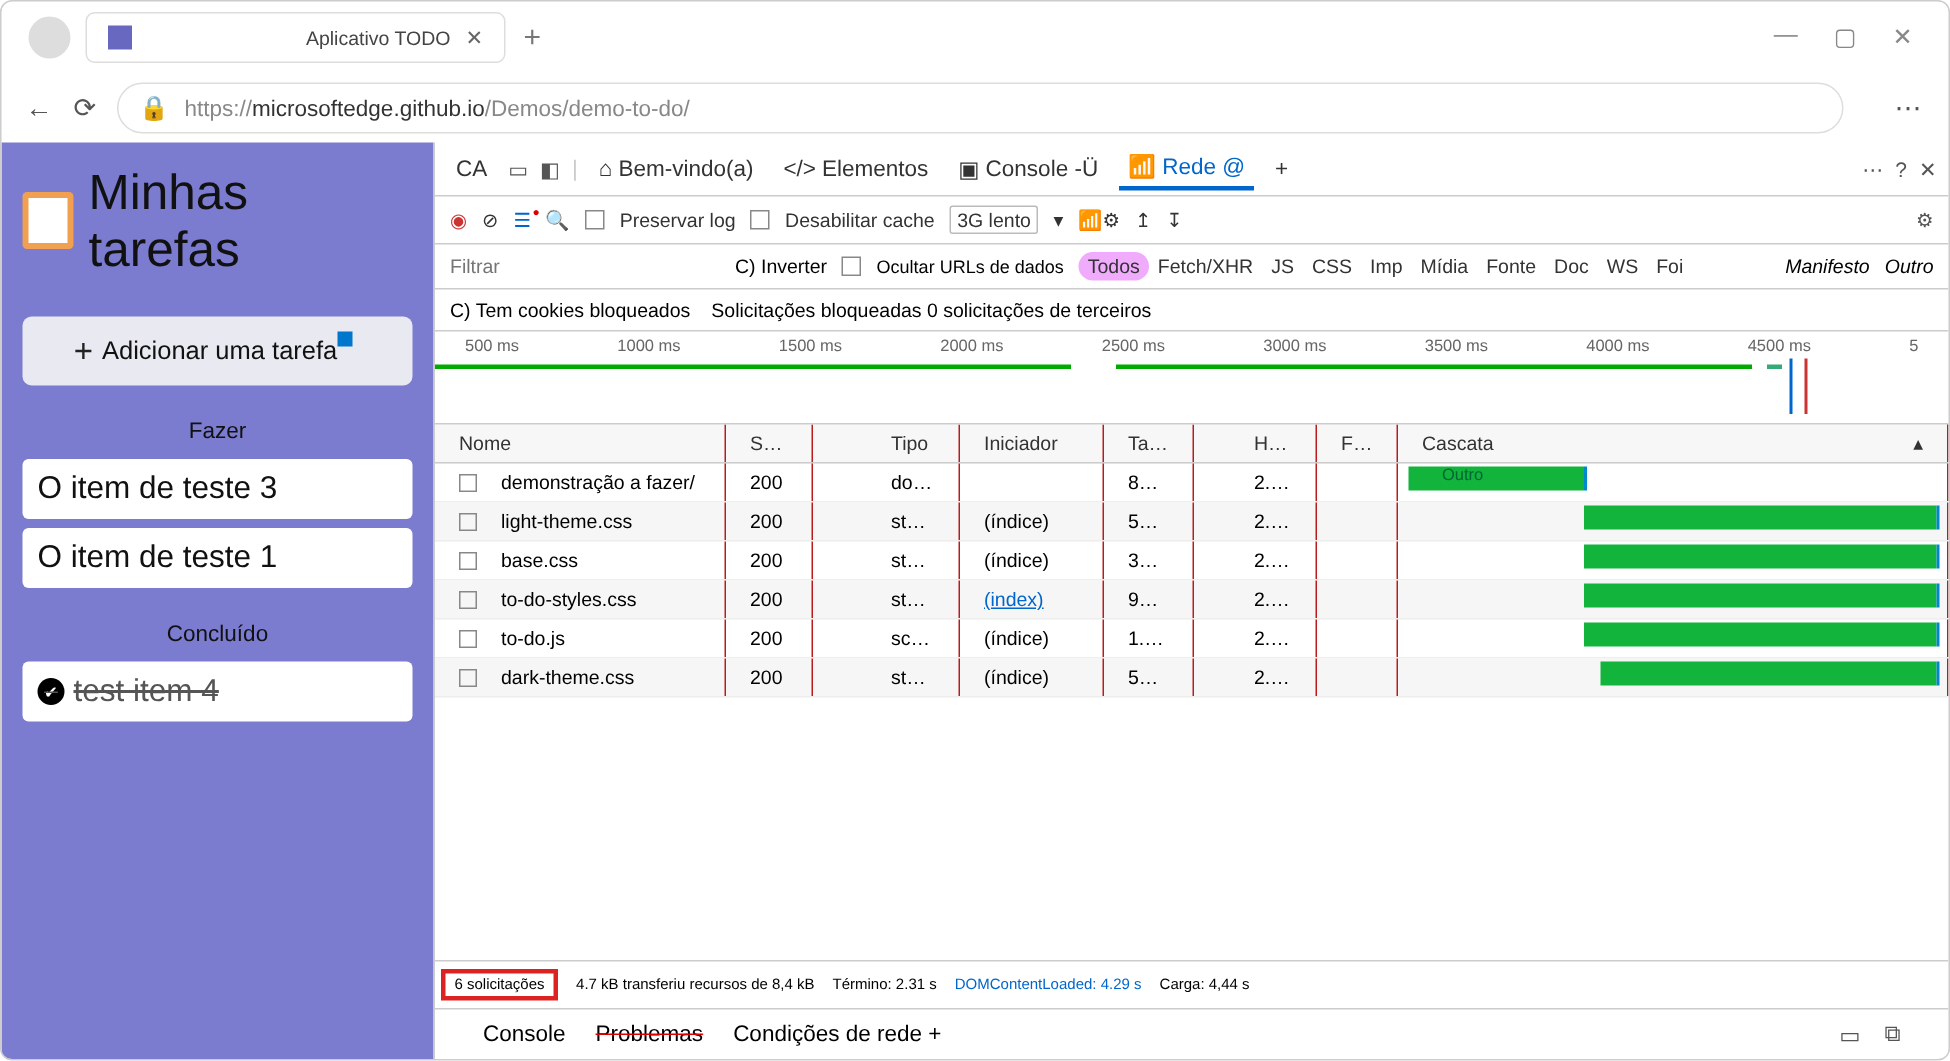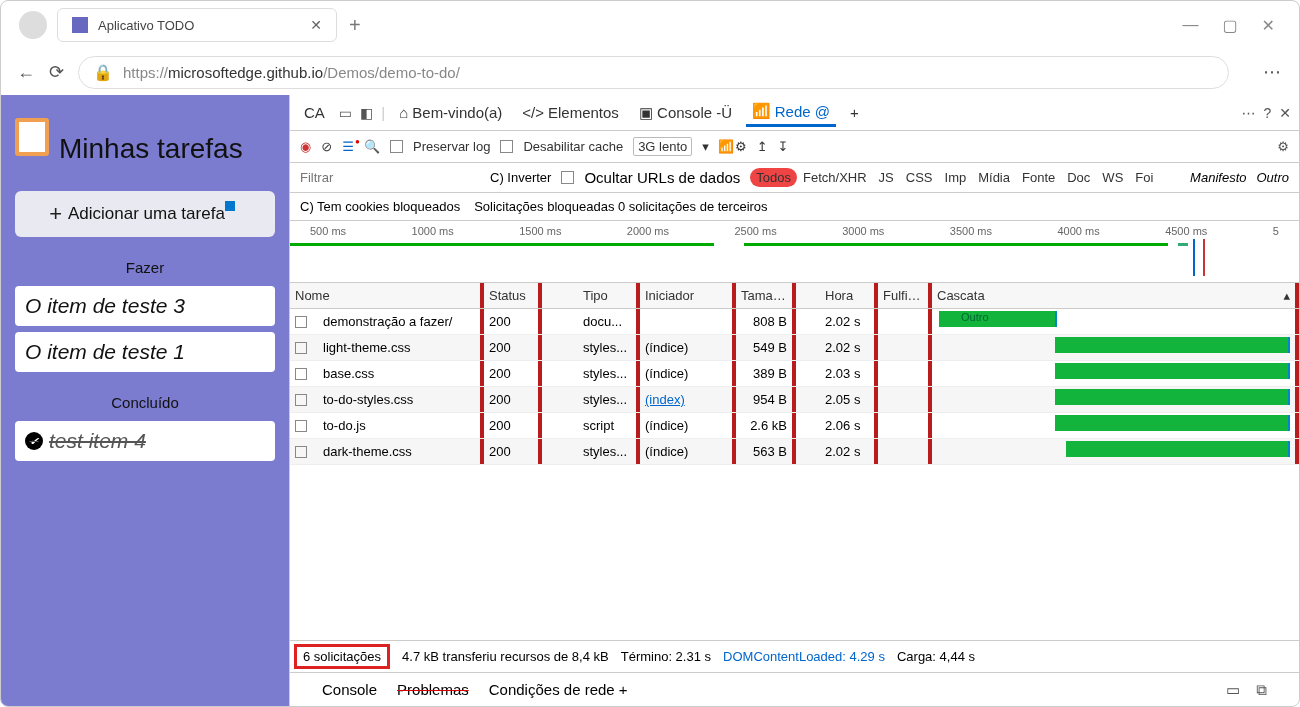--- a/index.html
+++ b/index.html
@@ -1,19 +1,19 @@
 <!DOCTYPE html>
 <html><head>
 <meta charset="utf-8">
 <style>
 * { box-sizing: border-box; margin: 0; padding: 0; font-family: "Segoe UI", Arial, sans-serif; }
 body { width: 1300px; height: 707px; background: #fff; border: 1px solid #ccc; border-radius: 8px; overflow: hidden; position: relative; }
 
 
-.titlebar { height: 48px; display: flex; align-items: center; padding: 0 8px; }
+.titlebar { height: 48px; display: flex; align-items: center; padding: 0 8px; text-align: right; }
 .avatar { width: 28px; height: 28px; border-radius: 50%; background: #ddd; margin: 0 10px; }
 .tab { display: flex; align-items: center; gap: 10px; background: #fff; border: 1px solid #ddd; border-radius: 6px; padding: 8px 14px; height: 34px; min-width: 280px; }
 .tab-icon { width: 16px; height: 16px; background: #6868c0; }
 .tab-title { font-size: 13px; color: #444; flex: 1; }
 .tab-close { color: #666; font-size: 14px; }
 .newtab { margin-left: 12px; font-size: 20px; color: #777; }
 .win-controls { margin-left: auto; display: flex; gap: 24px; padding-right: 16px; color: #888; }
 
 
 .addrbar { height: 46px; display: flex; align-items: center; gap: 14px; padding: 0 16px; }
@@ -25,26 +25,26 @@
 .more { font-size: 18px; color: #555; letter-spacing: 2px; }
 
 
 .main { display: flex; height: calc(100% - 94px); }
 
 
 .app { width: 288px; background: #7b7bcf; padding: 14px; color: #111; }
 .app-header { display: flex; align-items: center; gap: 10px; margin-bottom: 26px; }
 .app-logo { width: 34px; height: 38px; background: #f0a050; border-radius: 3px; position: relative; }
 .app-logo::before { content:""; position:absolute; top:4px; left:4px; right:4px; bottom:4px; background:#fff; }
-.app-title { font-size: 28px; font-weight: 400; color: #111; margin-top: 24px; }
+.app-title { font-size: 33px; font-weight: 400; color: #111; }
 .add-btn { width: 100%; background: #e9e9f1; border-radius: 6px; padding: 10px 0; font-size: 17px; display:flex; align-items:center; justify-content:center; gap:6px; }
 .add-btn .plus { font-size: 22px; color: #222; }
 .add-badge { width:10px; height:10px; background:#07c; position:relative; top:-8px; left:-6px;}
 .section-label { text-align: center; font-size: 15px; margin: 22px 0 10px; color: #111; }
-.task { background: #fff; border-radius: 4px; padding: 8px 10px; font-size: 21px; margin-bottom: 6px; font-style: italic; }
+.task { background: #fff; border-radius: 4px; padding: 8px 10px; font-size: 21px; margin-bottom: 6px; }
 .task.done { text-decoration: line-through; color: #555; display:flex; align-items:center; gap:6px;}
 .task.done::before { content:"✔"; width:18px; height:18px; border-radius:50%; background:#000; color:#fff; display:inline-flex; align-items:center; justify-content:center; font-size:11px;}
 
 
 .devtools { flex: 1; display: flex; flex-direction: column; border-left: 1px solid #ccc; }
 
 .dt-tabs { height: 36px; display: flex; align-items: center; gap: 8px; padding: 0 8px; border-bottom: 1px solid #ccc; font-size: 15px; }
 .dt-tabs .tabitem { padding: 4px 6px; color: #333; display:flex; align-items:center; gap:4px;}
 .dt-tabs .active { border-bottom: 3px solid #06c; color: #06c; font-weight: 500;}
 .dt-tabs .spacer { flex: 1; }
@@ -53,45 +53,45 @@
 .dt-toolbar { height: 32px; display: flex; align-items: center; gap: 10px; padding: 0 10px; border-bottom: 1px solid #ccc; font-size: 13px; color:#333; }
 .dt-toolbar .filter-ico { color:#06c; position:relative; }
 .dt-toolbar .filter-ico::after{content:"●"; color:#d00; font-size:8px; position:absolute; top:-2px; right:-6px;}
 .chk { width:13px; height:13px; border:1px solid #888; display:inline-block; vertical-align:middle;}
 .throttle { border:1px solid #bbb; padding:1px 4px; border-radius:2px; }
 .dt-toolbar .right { margin-left:auto; display:flex; gap:16px; color:#555;}
 
 .dt-filter { height: 30px; display: flex; align-items: center; gap: 10px; padding: 0 10px; font-size: 13px; border-bottom: 1px solid #ccc; }
 .dt-filter input.finput { border:none; outline:none; width:180px; font-size:13px; }
 .pill { padding: 2px 6px; color: #333; }
-.pill.sel { background:#ef4444; border-radius:10px; }
+.pill.sel { background:#f0abfc; border-radius:10px; }
 .dt-filter .right-group { margin-left:auto; display:flex; gap:10px;font-style:italic;}
 
 .dt-filter2 { height: 28px; display: flex; align-items: center; gap: 14px; padding: 0 10px; font-size: 13px; border-bottom: 1px solid #ccc; }
 
 .timeline { height: 62px; border-bottom: 1px solid #ccc; position:relative; }
 .ticks { display:flex; justify-content:space-between; padding:4px 20px 0; font-size:11px; color:#666;}
 .tl-bar { position:absolute; top:22px; left:0; right:0; height:3px; }
 .seg { position:absolute; height:3px; background:#0a0; }
 
 .grid-head { display:flex; border-bottom:1px solid #ccc; font-size:13px; color:#333; background:#f7f7f7;}
-.grid-head > div, .row > div { padding:5px 5px; border-right:4px solid #b91c1c; overflow:hidden; white-space:nowrap; text-overflow:ellipsis;}
+.grid-head > div, .row > div { padding:5px 16px; border-right:1px solid #b91c1c; overflow:hidden; white-space:nowrap; text-overflow:ellipsis;}
 .c-name{width:194px;} .c-status{width:58px;} .c-type{width:62px;margin-left:36px;} .c-init{width:96px;} .c-size{width:60px; text-align:right;} .c-time{width:58px;margin-left:24px;} .c-ful{width:54px;} .c-wf{flex:1; position:relative;}
 .grid-body { font-size:13px; }
 .row { display:flex; border-bottom:1px solid #eee;}
 .row:nth-child(even){background:#f6f6f6;}
 .row .c-name { display:flex; align-items:center; gap:16px;}
 .fi { width:12px; height:12px; border:1px solid #888; display:inline-block;}
 .link { color: #06c; text-decoration: underline; }
 .wf-bar { position:absolute; height:16px; top:2px; background:#12b43c; }
 .wf-cap { position:absolute; height:16px; top:2px; width:2px; background:#08c;}
 .wf-label { position:absolute; top:2px; font-size:11px; color:#063;}
 .grid-space { flex:1; }
 
-.status-bar { height:32px; border-top:1px solid #ccc; display:flex; align-items:center; gap:12px; padding:0 10px; font-size:13px;}
+.status-bar { height:32px; border-top:1px solid #ccc; display:flex; align-items:center; gap:12px; padding:0 10px; font-size:10px;}
 .status-bar .hl { border:3px solid #d22; padding:2px 6px; margin-left:-6px;}
 .status-bar .dcl { color:#06c; }
 
 .drawer { height:34px; border-top:1px solid #ccc; display:flex; align-items:center; gap:20px; padding:0 32px; font-size:15px;}
 .drawer .sel { text-decoration: line-through; text-decoration-color:#d00; }
 .drawer .right { margin-left:auto; display:flex; gap:16px; color:#555;}
 </style>
 </head>
 <body>
 
@@ -194,21 +194,21 @@
       <span>↧</span>
       <span class="right">
           <span>⚙</span>
         </span>
     </div>
 
     <div class="dt-filter">
       <input class="finput" placeholder="Filtrar" style="">
       <span>C) Inverter</span>
       <span class="chk"></span>
-      <span style="font-size:15px">Ocultar URLs de dados</span>
+      <span style="font-size:12px">Ocultar URLs de dados</span>
       <span id="type-pills"><span class="pill sel">Todos</span><span class="pill">Fetch/XHR</span><span class="pill">JS</span><span class="pill">CSS</span><span class="pill">Imp</span><span class="pill">Mídia</span><span class="pill">Fonte</span><span class="pill">Doc</span><span class="pill">WS</span><span class="pill">Foi</span></span>
       <span class="right-group">
         <span>Manifesto</span>
         <span>Outro</span>
       </span>
     </div>
 
     <div class="dt-filter2">
       <span>C) Tem cookies bloqueados</span>
       <span>Solicitações bloqueadas 0 solicitações de terceiros</span>
@@ -314,21 +314,21 @@
           </div>
         </div>
         <div class="row">
           <div class="c-name">
             <span class="fi"></span>
             <span>to-do.js</span>
           </div>
           <div class="c-status">200</div>
           <div class="c-type">script</div>
           <div class="c-init">(índice)</div>
-          <div class="c-size">2.6 kB</div>
+          <div class="c-size">1.4 kB</div>
           <div class="c-time">2.06 s</div>
           <div class="c-ful"></div>
           <div class="c-wf">
             <div class="wf-bar" style="left:34%; width:64%"></div>
             <div class="wf-cap" style="left:98%"></div>
           </div>
         </div>
         <div class="row">
           <div class="c-name">
             <span class="fi"></span>

